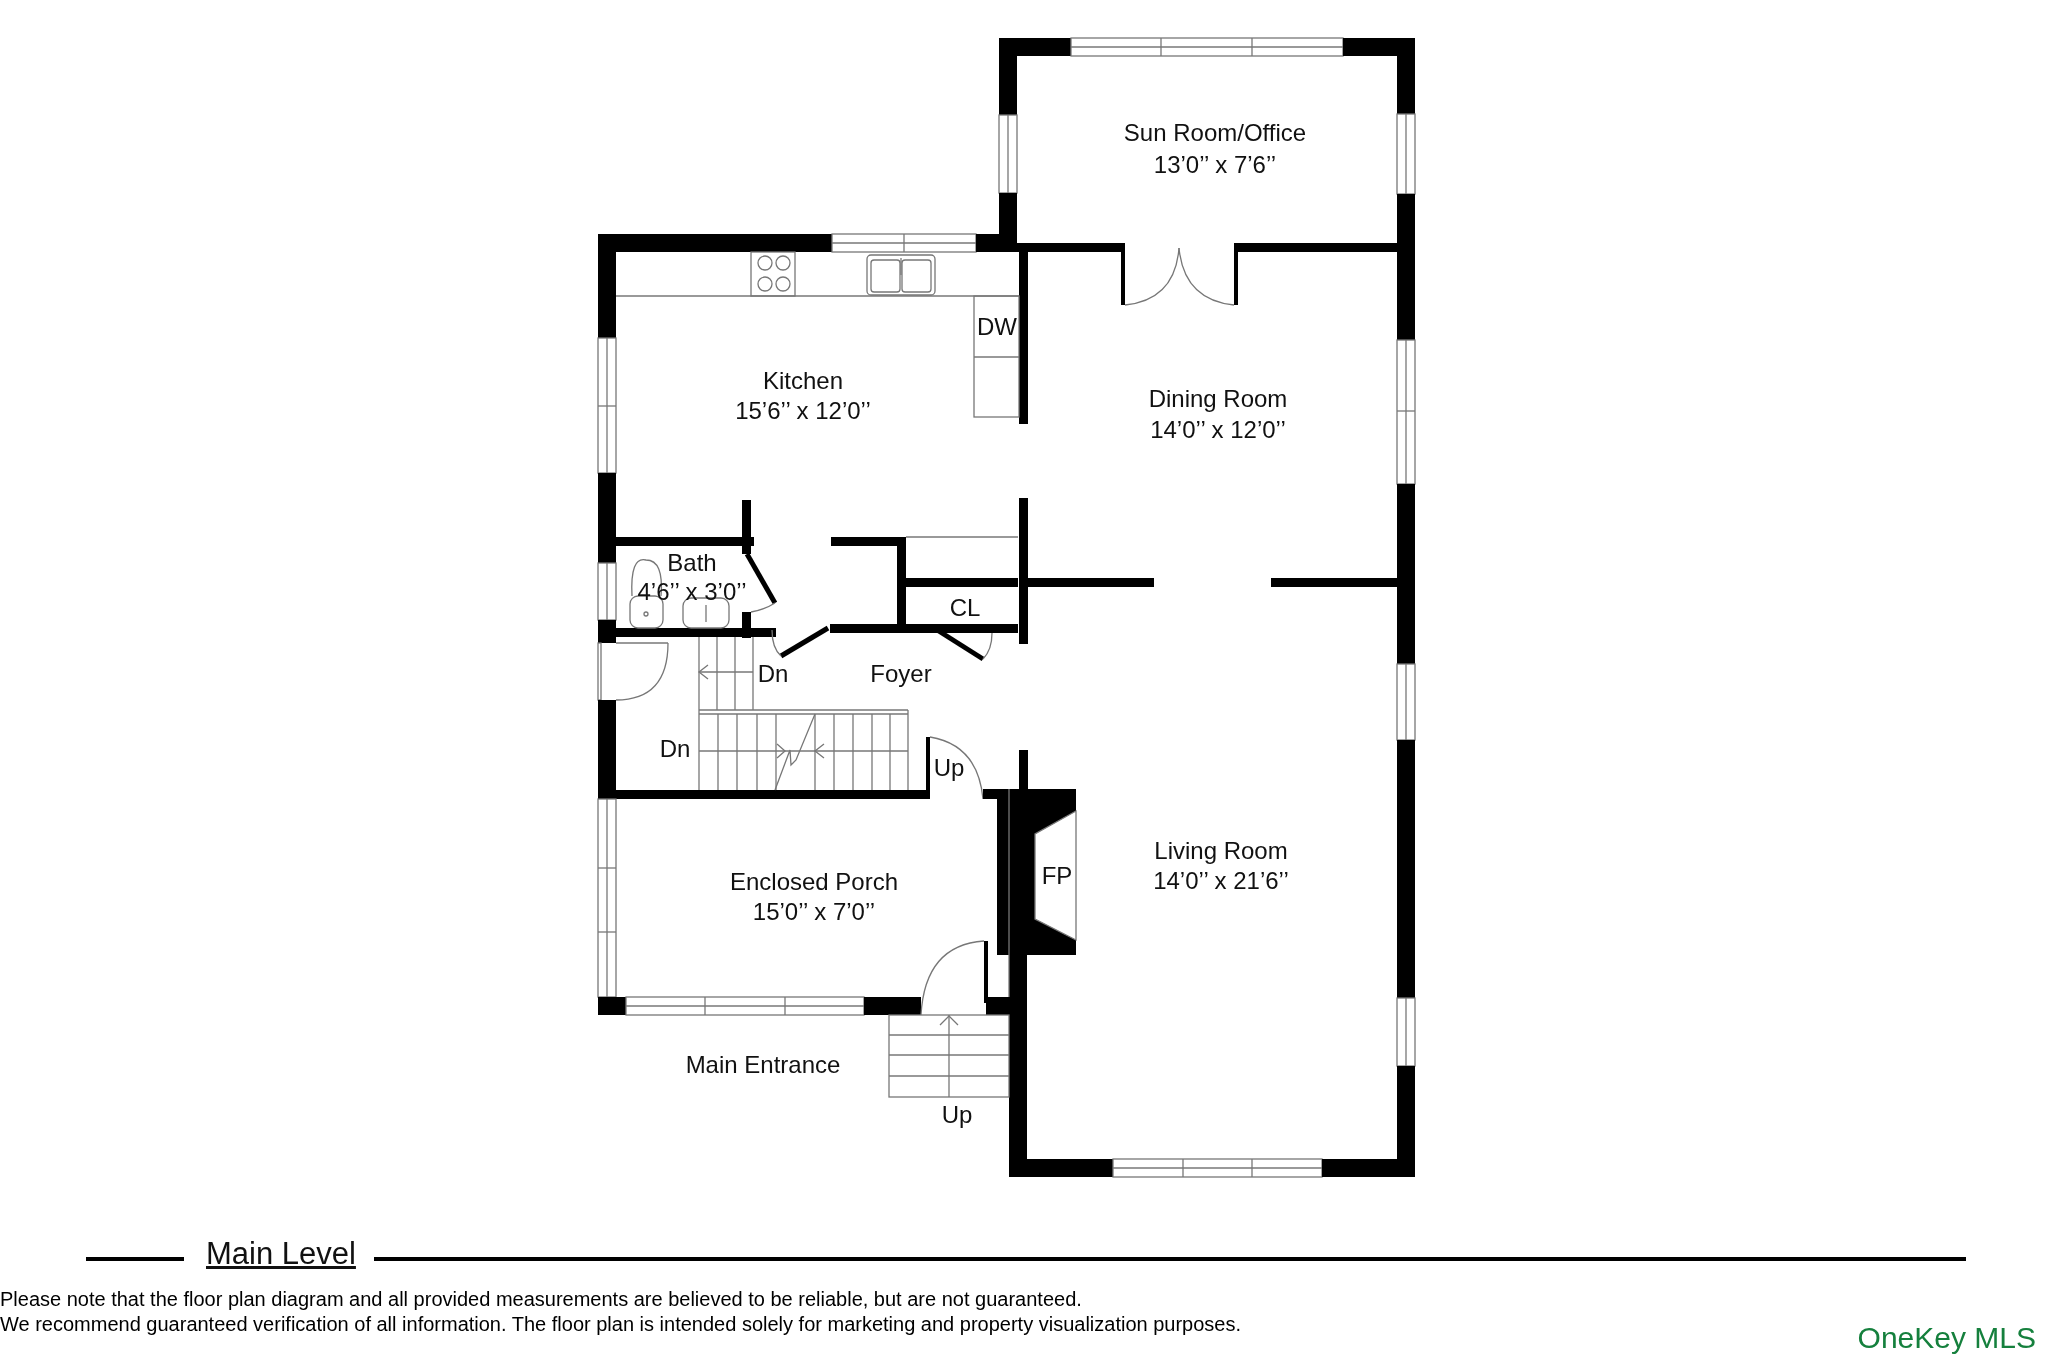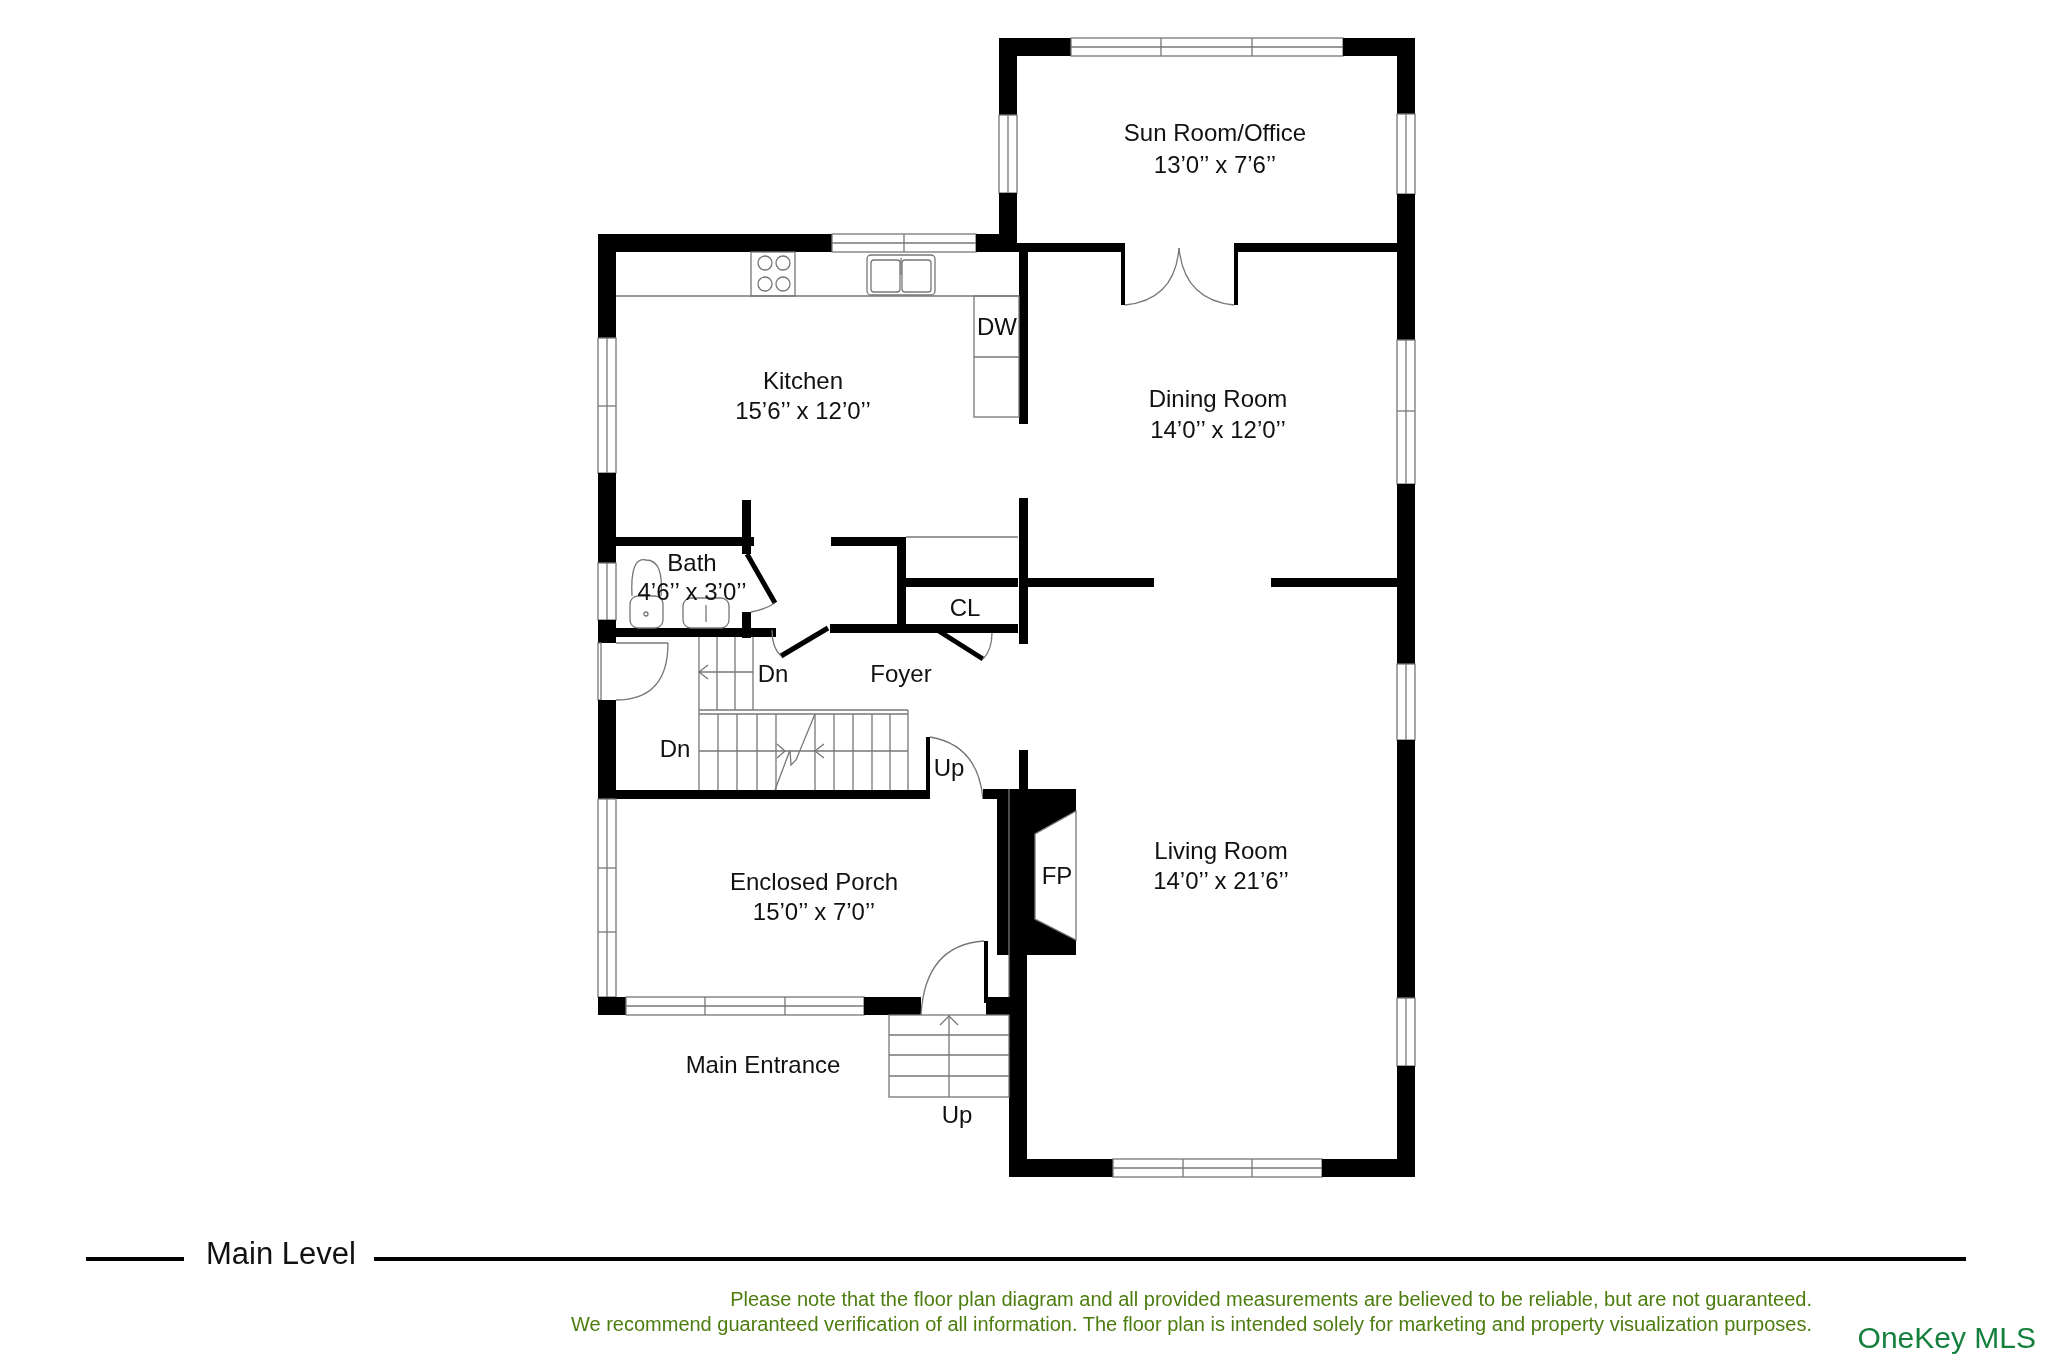--- a/index.html
+++ b/index.html
@@ -2,23 +2,23 @@
 <html><head>
 <meta charset="utf-8">
 <style>
   html,body{margin:0;padding:0;background:#fff;}
   body{width:2048px;height:1365px;position:relative;overflow:hidden;font-family:"Liberation Sans",sans-serif;color:#111;}
   svg{position:absolute;left:0;top:0;}
   .wall{fill:#000;}
   .thin{stroke:#777;stroke-width:1.3;fill:none;}
   .win{fill:#fff;stroke:#777;stroke-width:1.3;}
   .lbl{font-family:"Liberation Sans",sans-serif;font-size:24px;fill:#111;text-anchor:middle;}
-  .footer-title{position:absolute;left:206px;top:1236px;font-size:31px;color:#111;}
+  .footer-title{position:absolute;left:206px;top:1236px;font-size:31px;color:#111;text-decoration:underline;}
   .rule{position:absolute;height:4px;background:#000;}
-  .disc{position:absolute;left:0;width:1812px;text-align:right;font-size:20px;color:#4d7c0f;}
+  .disc{position:absolute;left:0;width:1812px;text-align:left;font-size:20px;color:#000000;}
   .wm{position:absolute;right:12px;top:1321px;font-size:30px;color:#15803d;}
 </style>
 </head>
 <body>
 
 <svg width="2048" height="1365" viewBox="0 0 2048 1365">
 
   <g>
     <rect class="wall" x="999" y="38" width="72" height="18"></rect>
     <rect class="win" x="1071" y="38" width="272" height="18"></rect>

